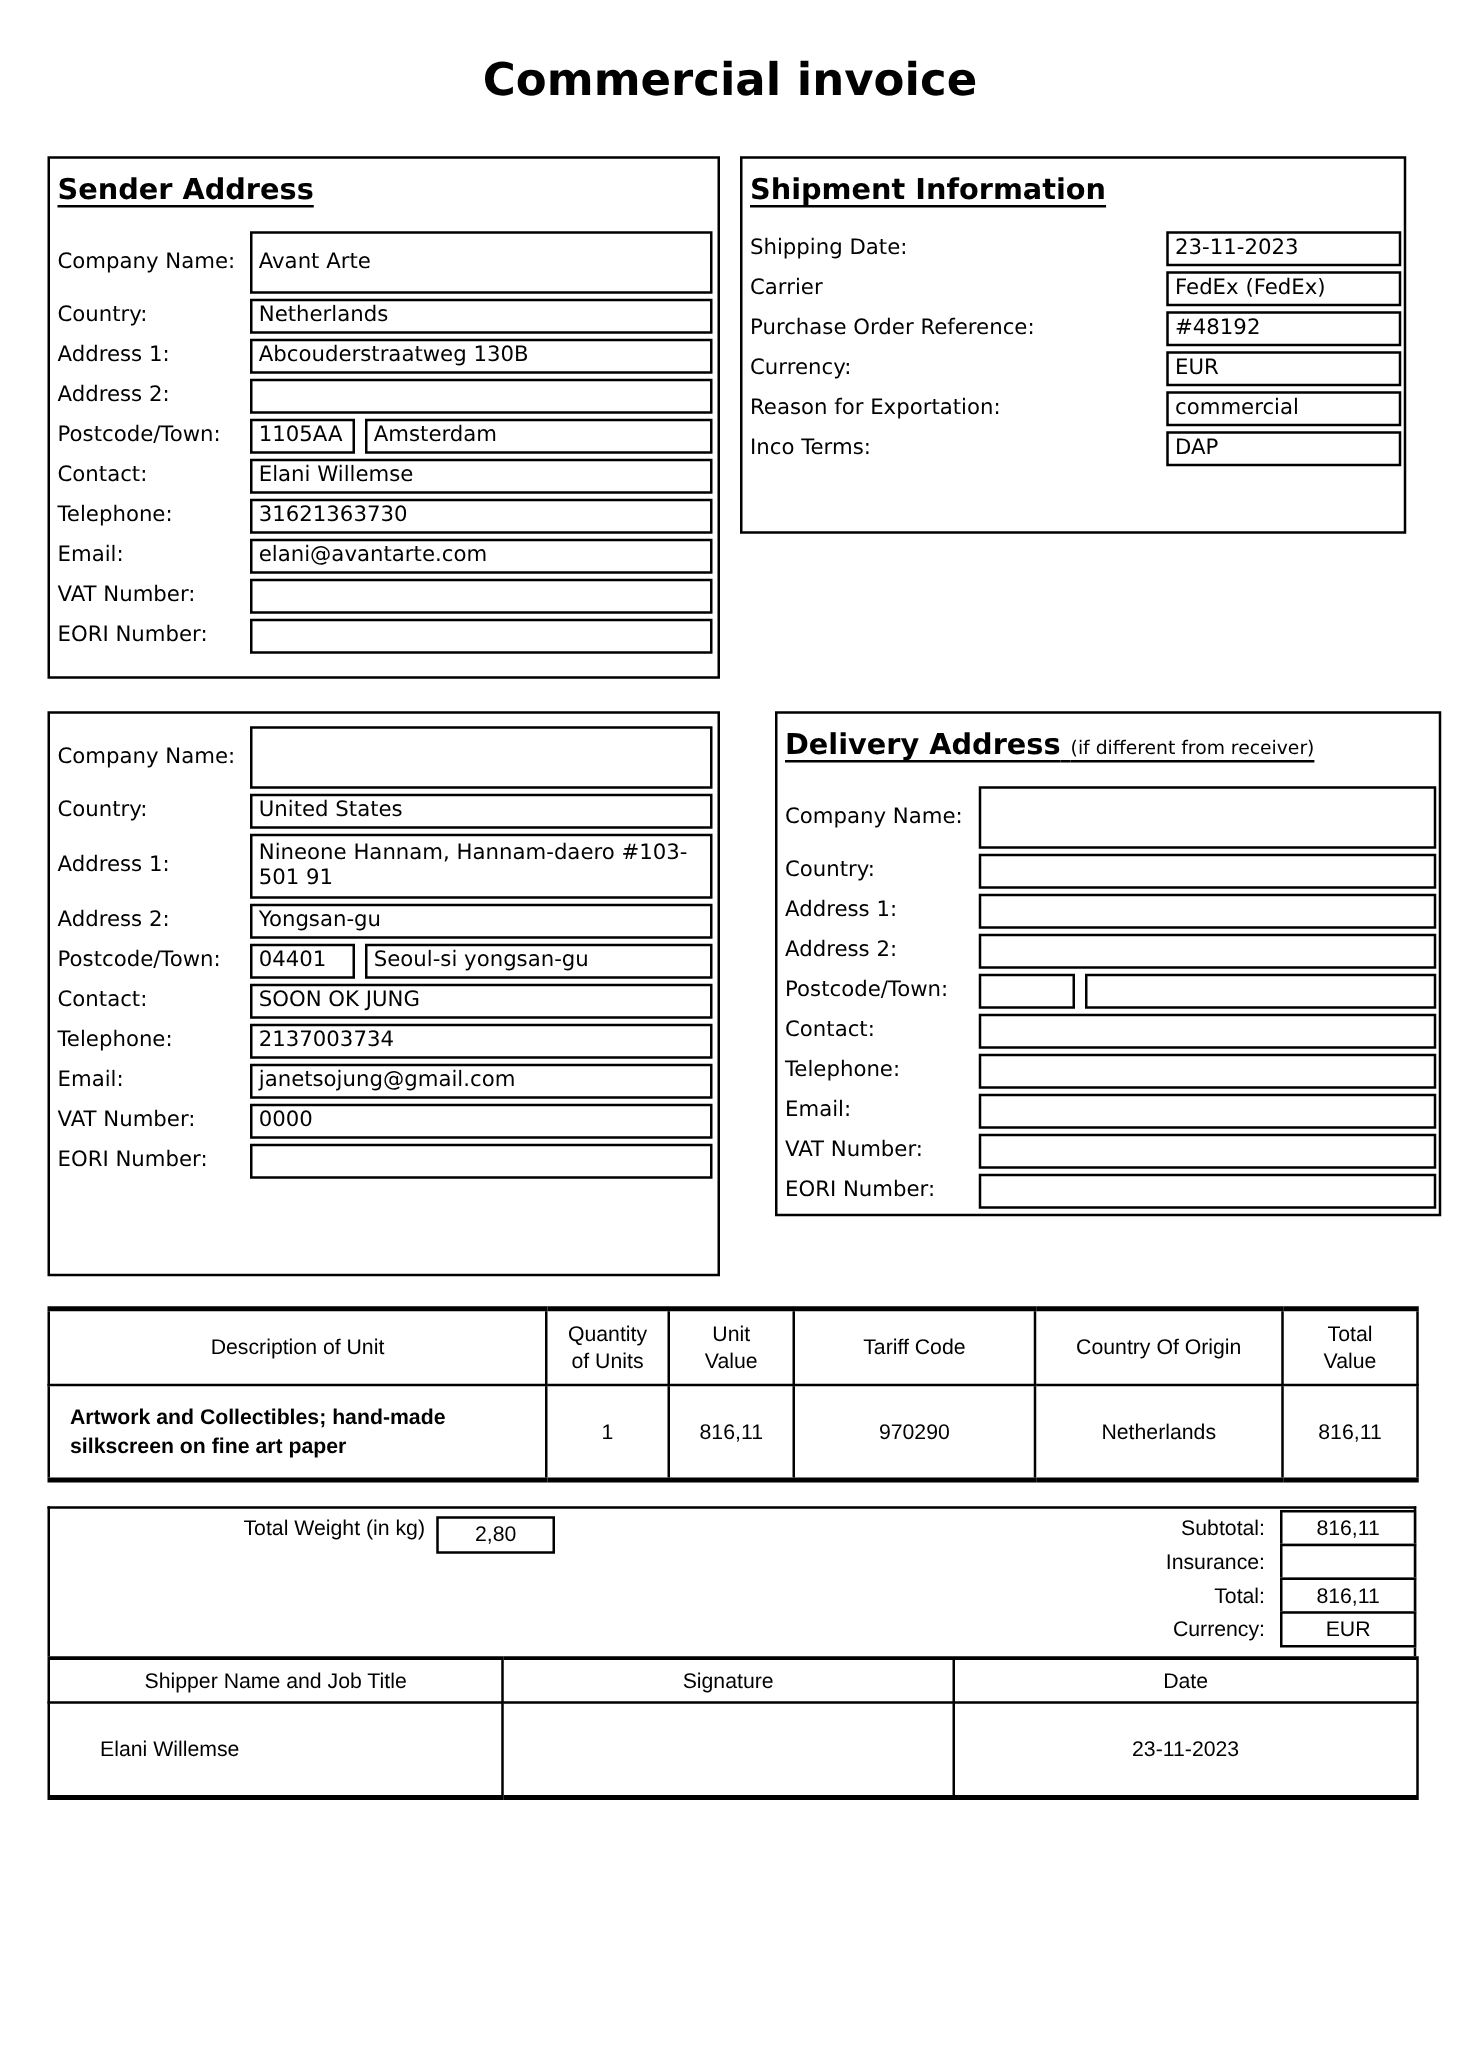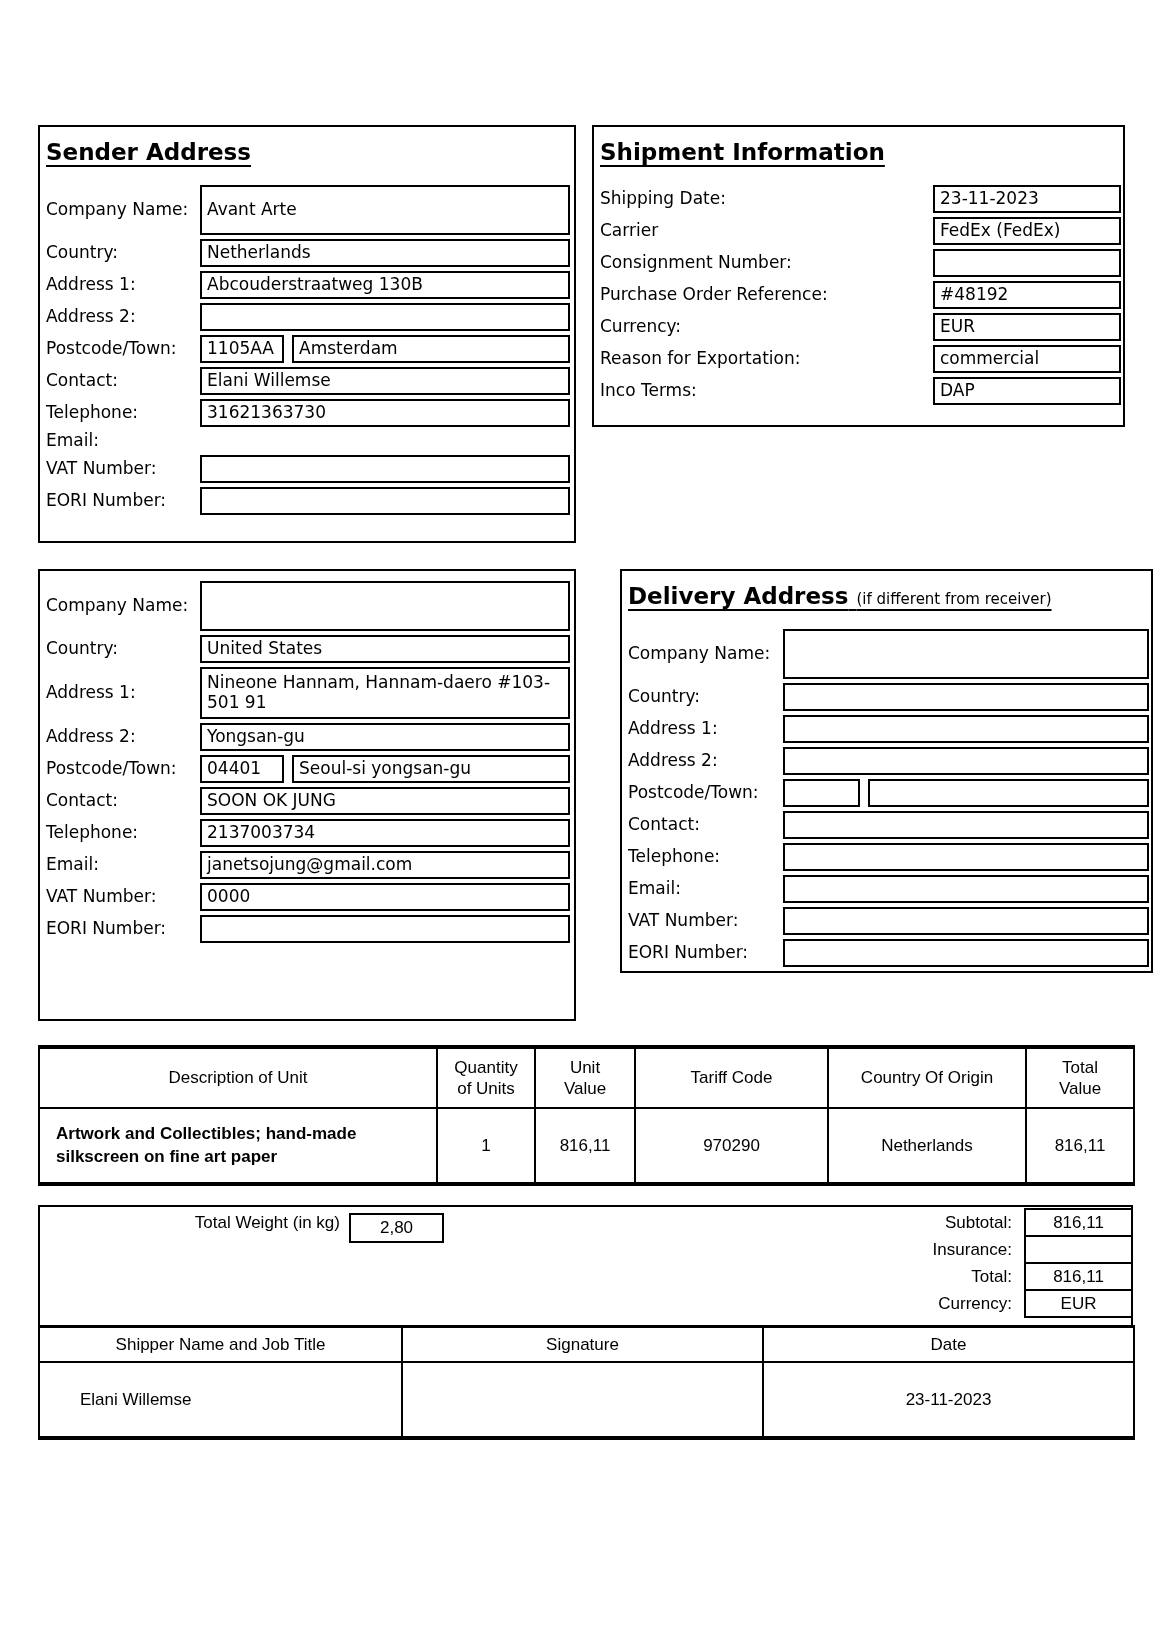--- a/index.html
+++ b/index.html
@@ -84,20 +84,21 @@
   table.sig th { height:33px; text-align:center; border-top:3px solid #000; }
   table.sig td { height:73px; border-bottom:4px solid #000; vertical-align:middle; }
   table.sig td.sig-name { text-align:left; padding-left:40px; }
   table.sig td.sig-date { text-align:center; }
 </style>
 </head>
 <body>
 
 <div class="page">
 
+  <div class="title">Commercial invoice</div>
 
   <div class="section sec-sender">
     <div class="sec-heading">Sender Address</div>
     <div class="frow">
       <div class="flabel">Company Name:</div>
       <div class="fbox tall50">Avant Arte</div>
     </div>
     <div class="frow">
       <div class="flabel">Country:</div>
       <div class="fbox">Netherlands</div>
@@ -118,44 +119,41 @@
     <div class="frow">
       <div class="flabel">Contact:</div>
       <div class="fbox">Elani Willemse</div>
     </div>
     <div class="frow">
       <div class="flabel">Telephone:</div>
       <div class="fbox">31621363730</div>
     </div>
     <div class="frow">
       <div class="flabel">Email:</div>
+      <div class="fbox">elani@avantarte.com</div>
     </div>
     <div class="frow">
       <div class="flabel">VAT Number:</div>
       <div class="fbox"></div>
     </div>
     <div class="frow">
       <div class="flabel">EORI Number:</div>
       <div class="fbox"></div>
     </div>
   </div>
 
   <div class="section sec-shipment">
     <div class="sec-heading">Shipment Information</div>
     <div class="frow">
       <div class="flabel">Shipping Date:</div>
       <div class="fbox">23-11-2023</div>
     </div>
     <div class="frow">
       <div class="flabel">Carrier</div>
       <div class="fbox">FedEx (FedEx)</div>
-    </div>
-    <div class="frow">
-      <div class="flabel">Consignment Number:</div>
-      <div class="fbox"></div>
     </div>
     <div class="frow">
       <div class="flabel">Purchase Order Reference:</div>
       <div class="fbox">#48192</div>
     </div>
     <div class="frow">
       <div class="flabel">Currency:</div>
       <div class="fbox">EUR</div>
     </div>
     <div class="frow">

